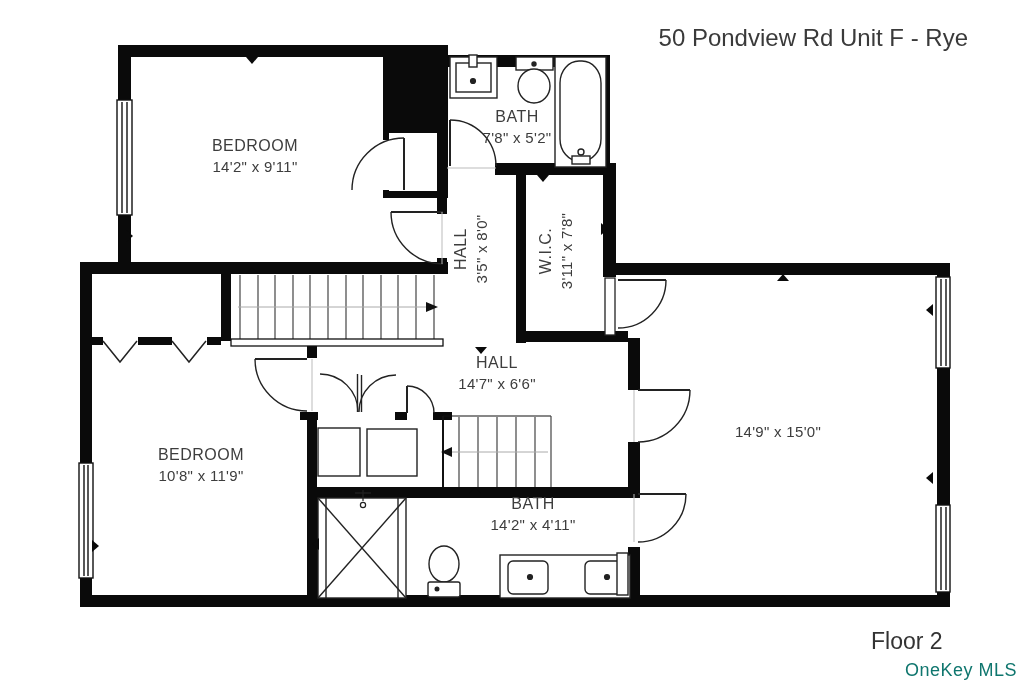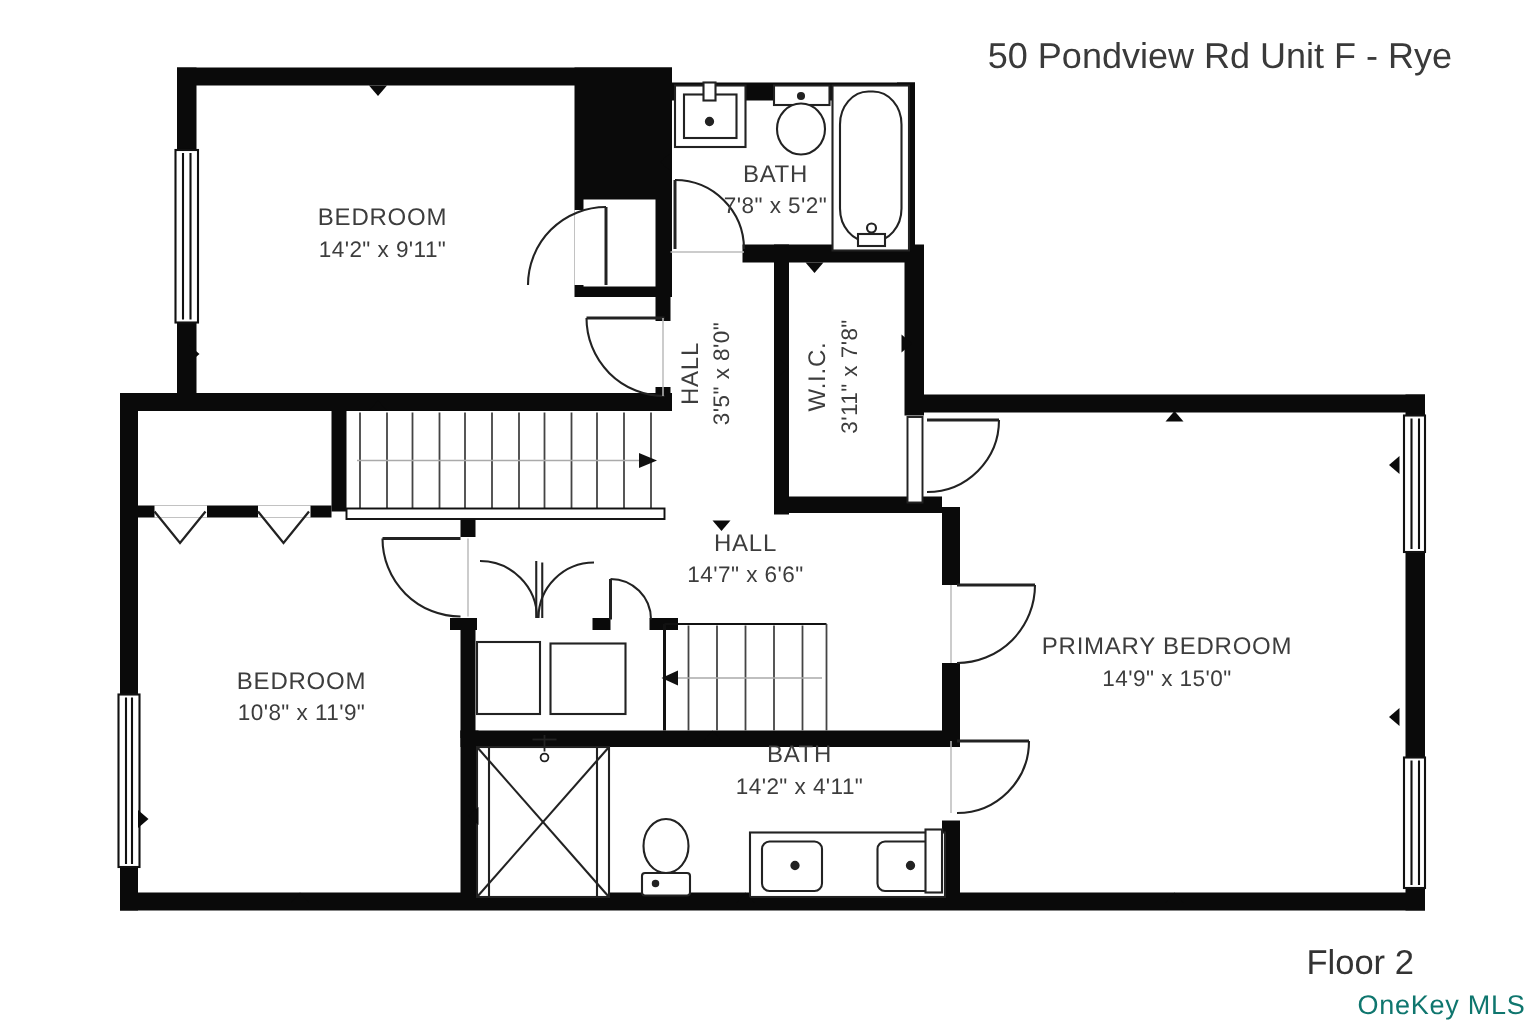--- a/index.html
+++ b/index.html
@@ -281,21 +281,20 @@
     <div class="rname">HALL</div>
     <div class="rdims">14'7" x 6'6"</div>
   </div>
 
   <div class="room-label" style="left:101px;top:444px;width:200px;">
     <div class="rname">BEDROOM</div>
     <div class="rdims">10'8" x 11'9"</div>
   </div>
 
   <div class="room-label" style="left:658px;top:421px;width:240px;">
-    <div class="rname">PRIMARY BEDROOM</div>
     <div class="rdims">14'9" x 15'0"</div>
   </div>
 
   <div class="room-label" style="left:433px;top:493px;width:200px;">
     <div class="rname">BATH</div>
     <div class="rdims">14'2" x 4'11"</div>
   </div>
 
   <div id="floor-label">Floor 2</div>
   <div id="watermark">OneKey MLS</div>

